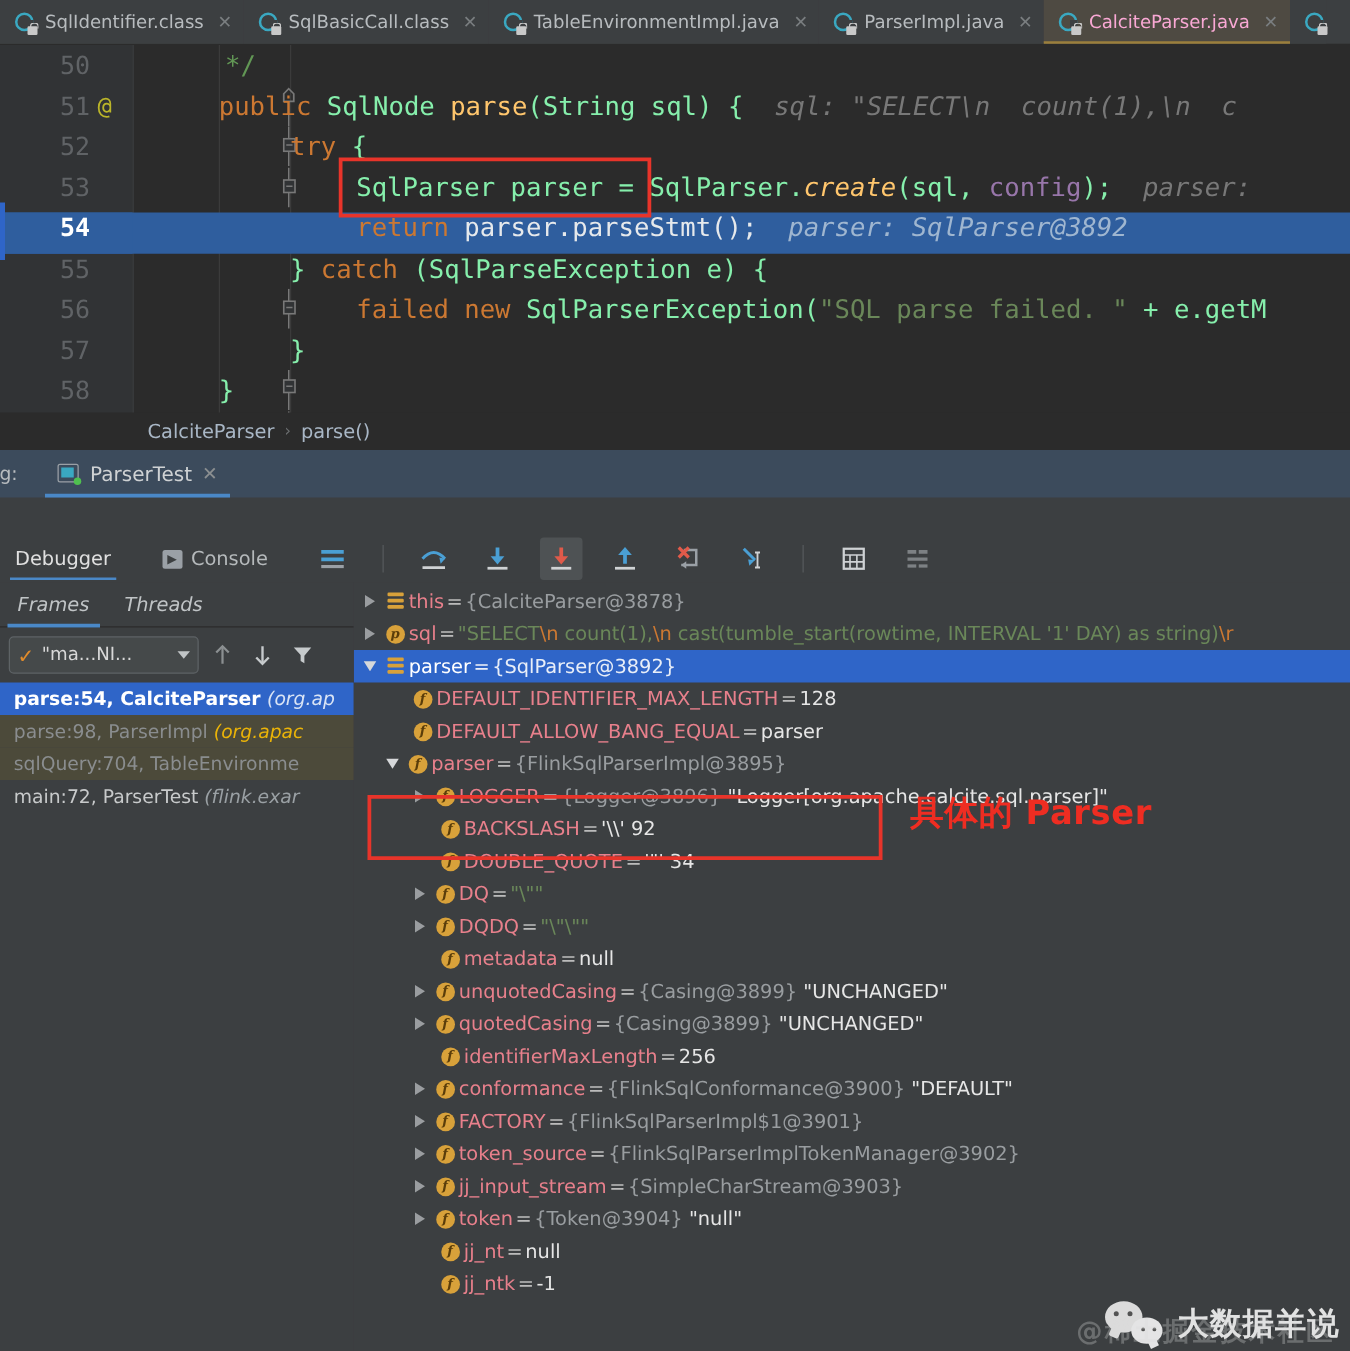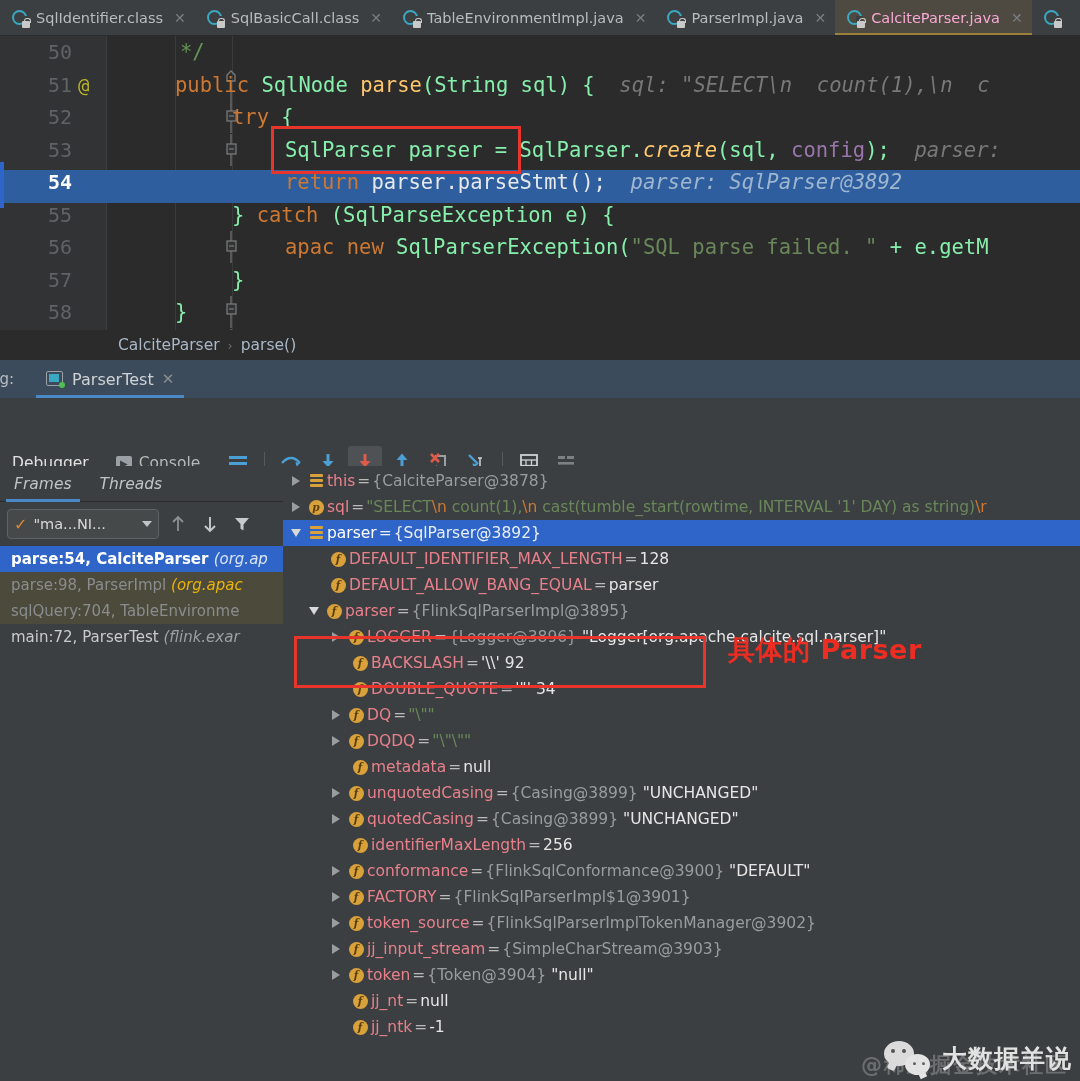--- a/index.html
+++ b/index.html
@@ -138,22 +138,22 @@
     position: absolute; left: 3px; top: 3px; width: 10px; height: 8px;
     background: #3aa8c1;
   }
   .run-icon .dot {
     position: absolute; right: -1px; bottom: -1px; width: 6px; height: 6px;
     border-radius: 50%; background: #4fc04f;
   }
   .dbg-close { color: #8b8f91; font-size: 15px; }
 
   .tabs-row {
-    position: absolute; left: 0; top: 444px; width: 1080px; height: 38px;
-    background: #3c3f41; display: flex; align-items: center; gap: 3px;
+    position: absolute; left: 0; top: 428px; width: 1080px; height: 38px;
+    background: #3c3f41; display: flex; align-items: center; gap: 17px;
   }
   .subtab {
     height: 38px; display: flex; align-items: center; gap: 7px;
     padding: 0 12px; font-size: 15.5px; color: #b5b9bb; position: relative;
   }
   .subtab.active::after {
     content: ""; position: absolute; left: 8px; right: 8px; bottom: 2px;
     height: 2.5px; background: #4a88c7;
   }
   .subtab.active { color: #e0e0e0; }
@@ -428,21 +428,21 @@
               <line x1="9" y1="0" x2="9" y2="32" stroke="#787878" stroke-width="1.2"></line>
               <rect x="5" y="10" width="9" height="10" fill="#313335" stroke="#787878" stroke-width="1.3"></rect>
               <line x1="7" y1="15" x2="12" y2="15" stroke="#787878" stroke-width="1.3"></line>
             </svg>
         </span>
         <span class="code-text" style="left:232px"><span class="cls">} </span><span class="k">catch</span><span class="cls"> (SqlParseException e) {</span></span>
       </div>
 
       <div class="line" style="top:195px;position:absolute;left:0;width:1080px">
         <span class="ln">56</span>
-        <span class="code-text" style="left:285px"><span class="k">apac new</span><span class="cls"> SqlParserException(</span><span class="str">"SQL parse failed. "</span><span class="cls"> + e.getM</span></span>
+        <span class="code-text" style="left:285px"><span class="k">failed new</span><span class="cls"> SqlParserException(</span><span class="str">"SQL parse failed. "</span><span class="cls"> + e.getM</span></span>
       </div>
 
       <div class="line" style="top:227.5px;position:absolute;left:0;width:1080px">
         <span class="ln">57</span>
         <span class="fold">
           <svg width="18" height="32" viewBox="0 0 18 32">
               <line x1="9" y1="0" x2="9" y2="32" stroke="#787878" stroke-width="1.2"></line>
               <rect x="5" y="8" width="9" height="10" fill="#313335" stroke="#787878" stroke-width="1.3"></rect>
               <line x1="7" y1="13" x2="12" y2="13" stroke="#787878" stroke-width="1.3"></line>
             </svg>

